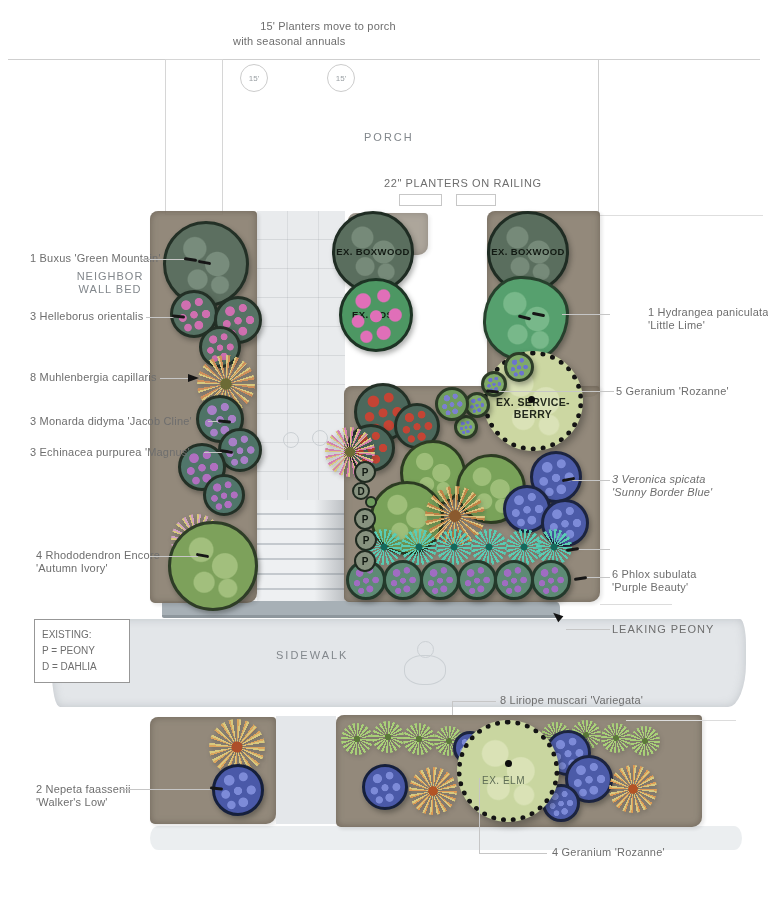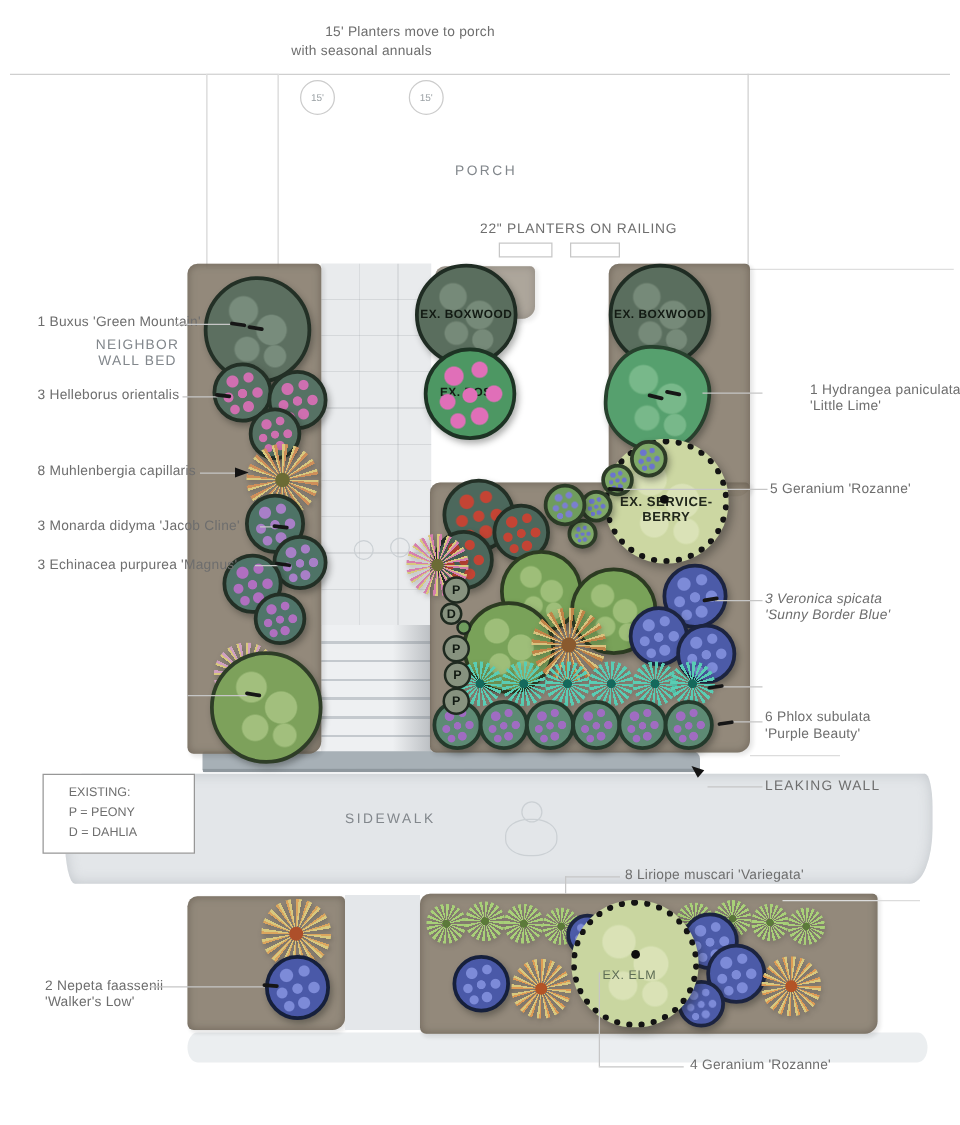--- a/index.html
+++ b/index.html
@@ -54,21 +54,21 @@
            box-sizing:border-box;box-shadow:3px 4px 7px rgba(22,26,23,.35);}
   .marker{position:absolute;border-radius:50%;background:#87927f;border:2px solid #1f2a20;box-sizing:border-box;
           display:flex;align-items:center;justify-content:center;font-size:10px;font-weight:bold;color:#121a13;}
   
   .lead{position:absolute;background:#c6c6c6;height:1px;}
   .leadv{position:absolute;background:#c6c6c6;width:1px;}
   .dash{position:absolute;width:13px;height:3px;background:#161616;border-radius:2px;}
   .dot{position:absolute;background:#0d0d0d;border-radius:50%;}
   .arrowR{position:absolute;width:0;height:0;border-left:11px solid #131313;border-top:4px solid transparent;border-bottom:4px solid transparent;}
   .arrowUL{position:absolute;width:0;height:0;border-right:10px solid #131313;border-top:4px solid transparent;border-bottom:4px solid transparent;transform:rotate(40deg);}
-  .legend{position:absolute;border:1px solid #979797;background:#fff;padding:7px 20px;font-size:10px;color:#6e6e6e;line-height:16px;}
+  .legend{position:absolute;border:1px solid #979797;background:#fff;padding:7px 7px;font-size:10px;color:#6e6e6e;line-height:16px;}
   .sketch{position:absolute;border:1px solid #cbd0d4;border-radius:50%;background:transparent;}
 </style>
 </head>
 <body>
 
 <div id="plan">
 
   <div class="lbl" style="left:233px;top:20px;width:190px;text-align:center;">15' Planters move to porch</div>
   <div class="lbl" style="left:233px;top:35px;width:190px;text-align:left;">with seasonal annuals</div>
 
@@ -235,20 +235,24 @@
   <div class="arrowR" style="left:188px;top:374px;"></div>
 
   <div class="lbl" style="left:30px;top:415px;">3 Monarda didyma 'Jacob Cline'</div>
   <div class="lead" style="left:208px;top:421px;width:14px;"></div>
   <div class="dash" style="left:218px;top:420px;transform:rotate(6deg);"></div>
 
   <div class="lbl" style="left:30px;top:446px;">3 Echinacea purpurea 'Magnus'</div>
   <div class="lead" style="left:204px;top:452px;width:18px;"></div>
   <div class="dash" style="left:220px;top:450px;transform:rotate(8deg);"></div>
 
+  <div class="lbl" style="left:36px;top:549px;">
+    <div>4 Rhododendron Encore</div>
+    <div>'Autumn Ivory'</div>
+  </div>
   <div class="lead" style="left:150px;top:556px;width:48px;"></div>
   <div class="dash" style="left:196px;top:554px;transform:rotate(10deg);"></div>
 
   <div class="lbl" style="left:36px;top:783px;">
     <div>2 Nepeta faassenii</div>
     <div>'Walker's Low'</div>
   </div>
   <div class="lead" style="left:120px;top:789px;width:92px;"></div>
   <div class="dash" style="left:210px;top:787px;transform:rotate(5deg);"></div>
 
@@ -274,21 +278,21 @@
   <div class="dash" style="left:566px;top:548px;transform:rotate(-8deg);"></div>
 
   <div class="lbl" style="left:612px;top:568px;">
     <div>6 Phlox subulata</div>
     <div>'Purple Beauty'</div>
   </div>
   <div class="lead" style="left:584px;top:577px;width:26px;"></div>
   <div class="dash" style="left:574px;top:577px;transform:rotate(-8deg);"></div>
   <div class="lead" style="left:600px;top:604px;width:72px;background:#dcdcdc;"></div>
 
-  <div class="lbl" style="left:612px;top:623px;letter-spacing:1px;">LEAKING WALL</div>
+  <div class="lbl" style="left:612px;top:623px;letter-spacing:1px;">LEAKING PEONY</div>
   <div class="lead" style="left:566px;top:629px;width:44px;"></div>
   <div class="arrowUL" style="left:552px;top:612px;"></div>
 
   <div class="lbl" style="left:500px;top:694px;">8 Liriope muscari 'Variegata'</div>
   <div class="lead" style="left:452px;top:701px;width:44px;"></div>
   <div class="leadv" style="left:452px;top:701px;height:14px;"></div>
   <div class="lead" style="left:626px;top:720px;width:110px;background:#dcdcdc;"></div>
 
   <div class="lbl" style="left:552px;top:846px;">4 Geranium 'Rozanne'</div>
   <div class="leadv" style="left:479px;top:778px;height:75px;"></div>

